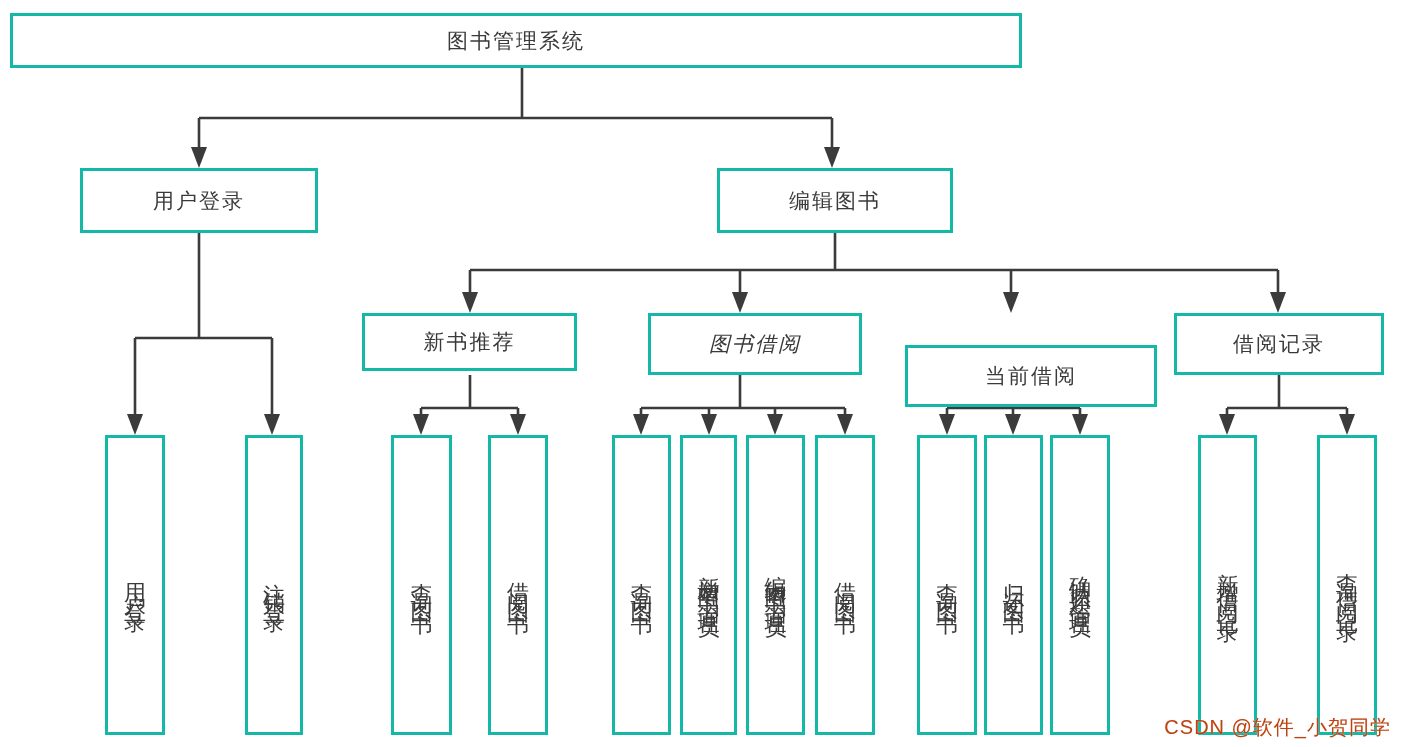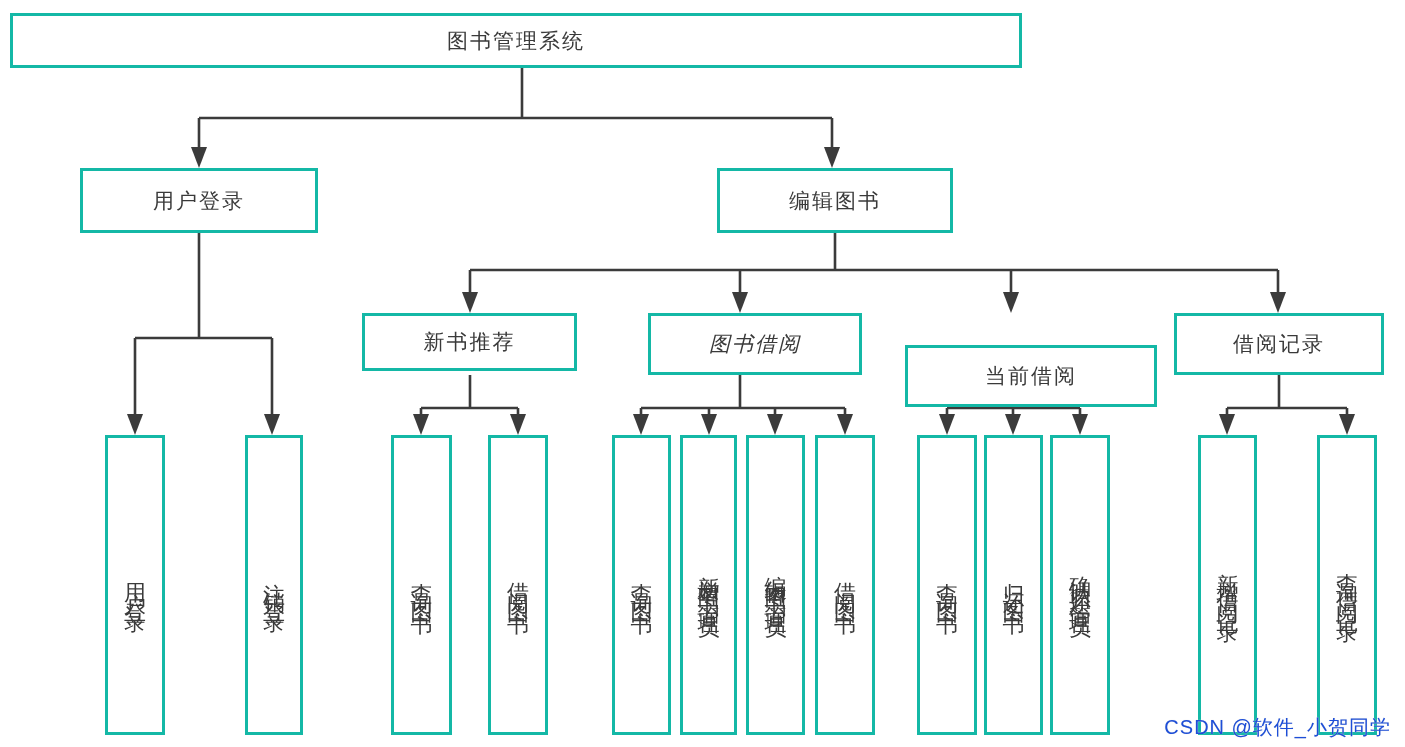--- a/index.html
+++ b/index.html
@@ -47,21 +47,21 @@
   #connectors polygon{
     fill:#3b3b3b;
     stroke:none;
   }
   #watermark{
     position:absolute;
     right:14px;
     top:714px;
     font-size:20px;
     letter-spacing:1px;
-    color:#1d4ed8;
+    color:#c2410c;
     z-index:6;
     text-shadow:0 0 1px #dcdcdc;
   }
 </style>
 </head>
 <body>
 
 <div id="stage">
 
   <svg id="connectors" viewBox="0 0 1405 747" xmlns="http://www.w3.org/2000/svg">

